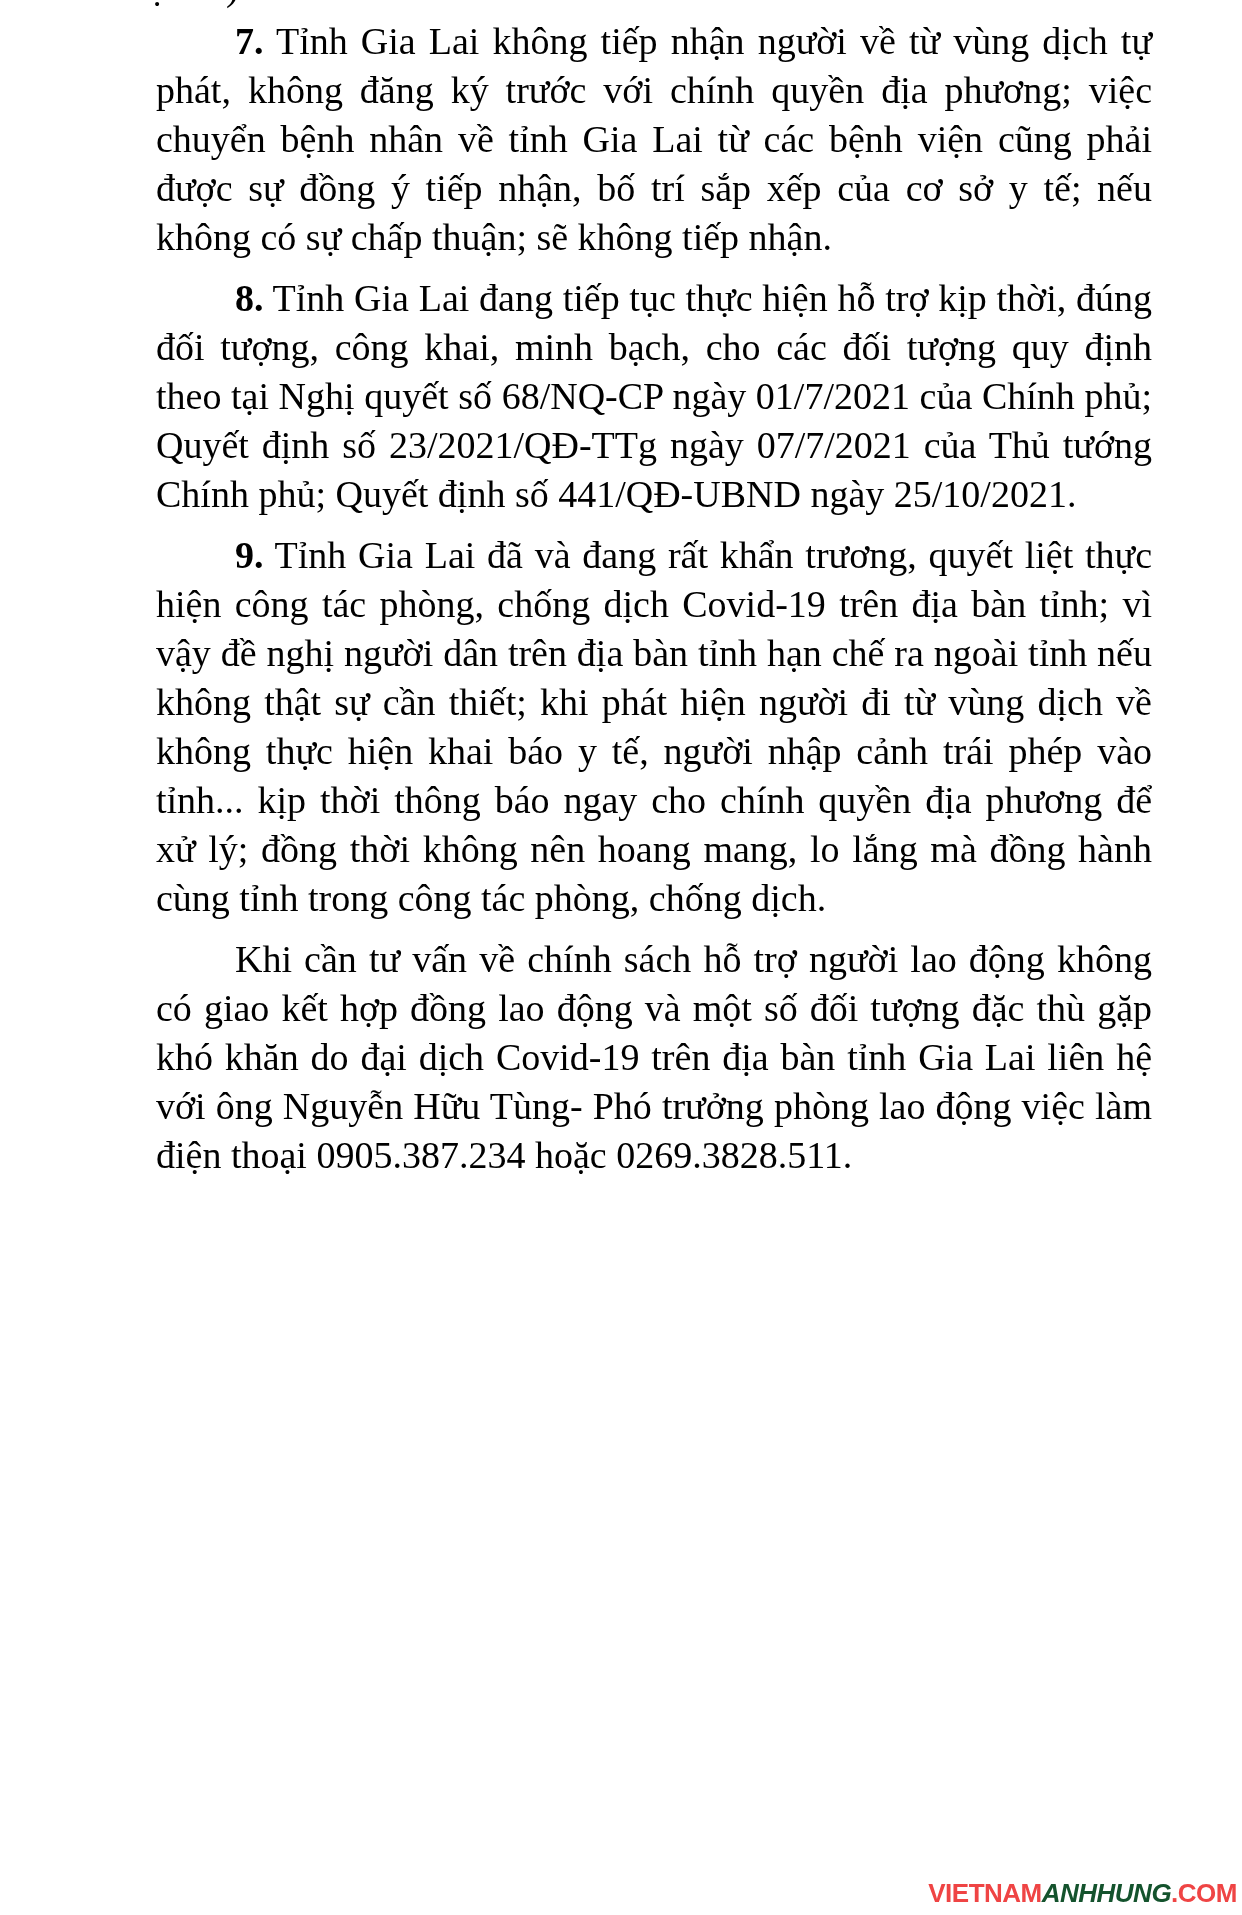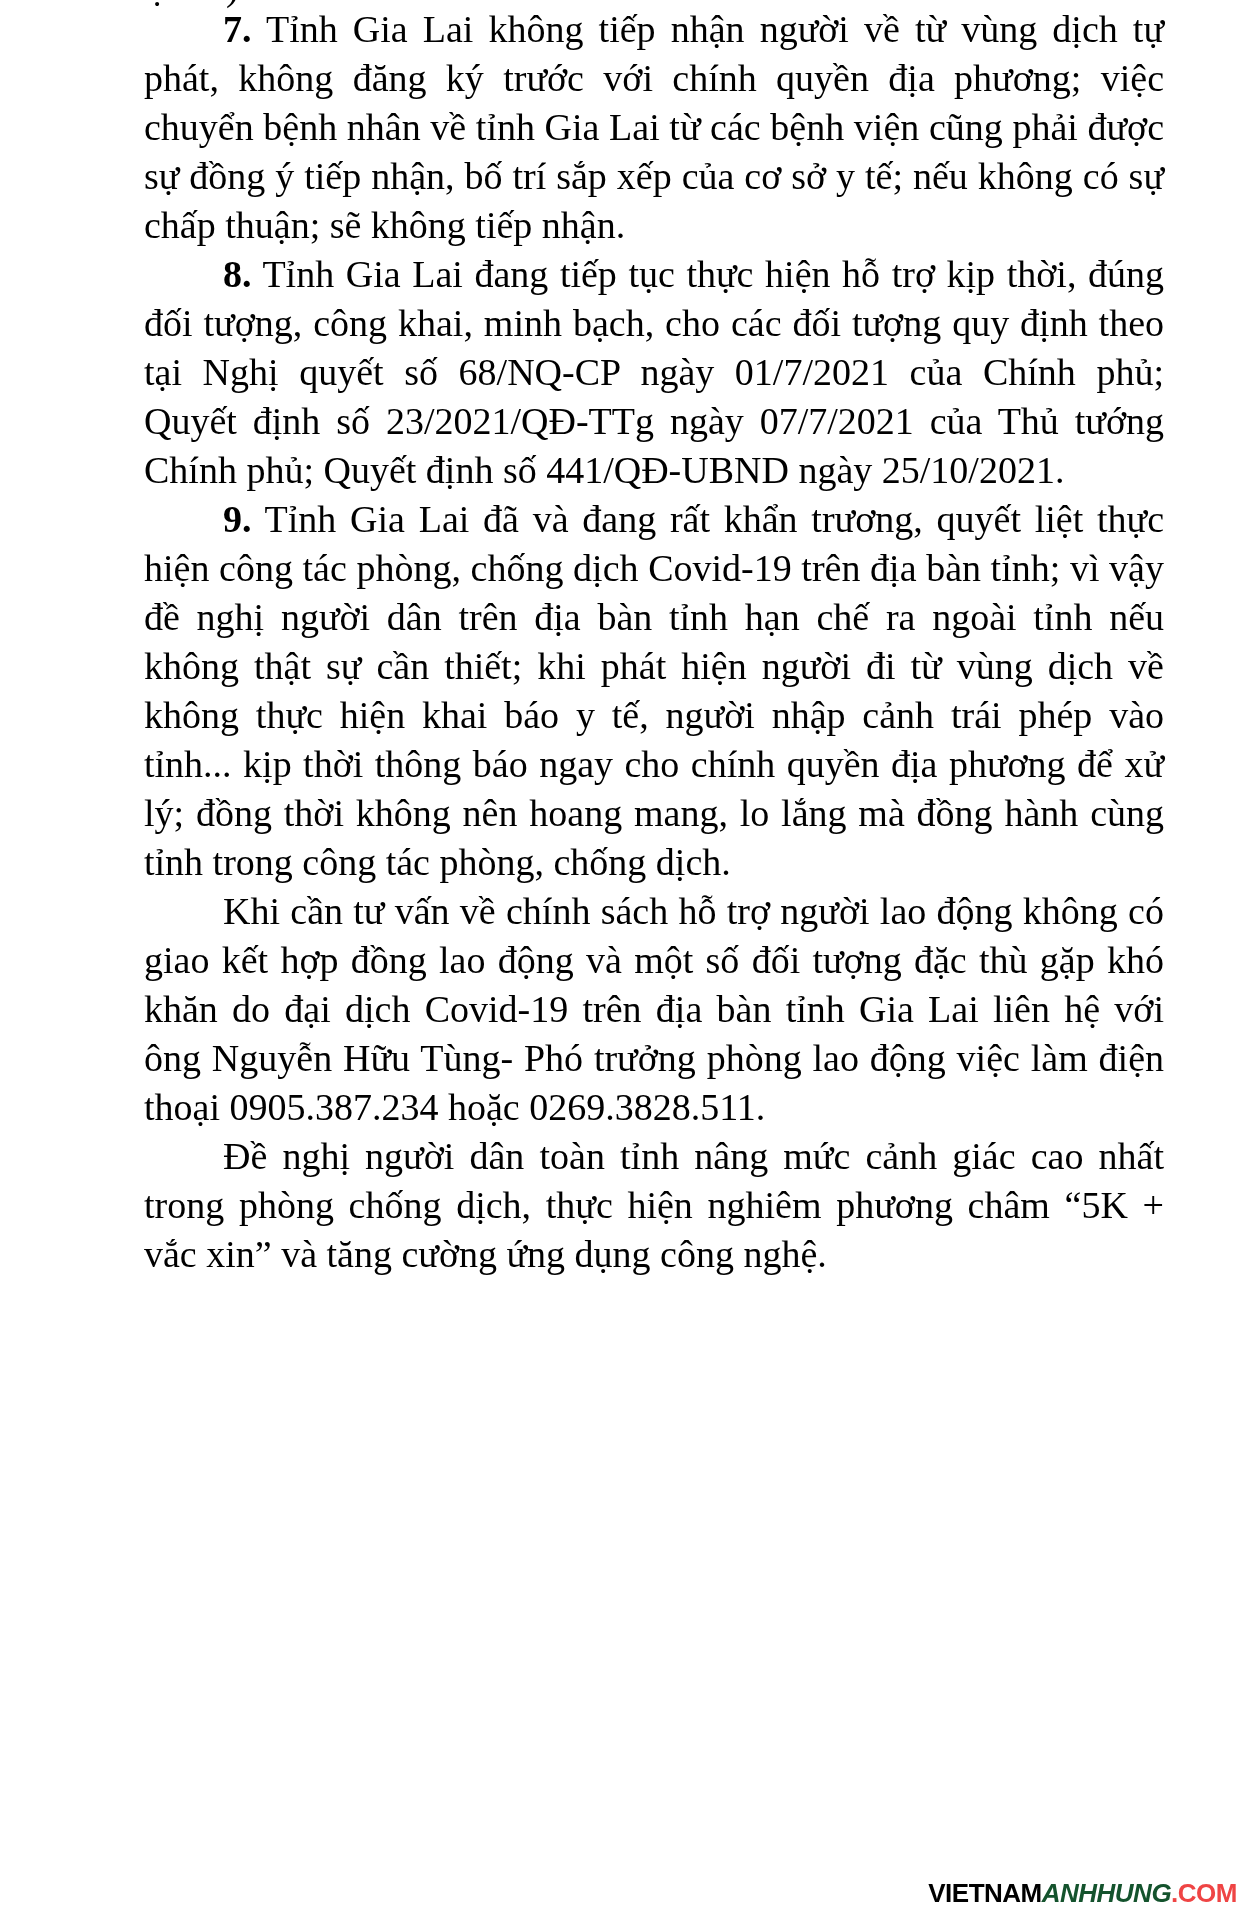--- a/index.html
+++ b/index.html
@@ -42,21 +42,21 @@
     position: absolute;
     left: 144px;
     top: 5px;
     width: 1020px;
     font-family: "Liberation Serif", "DejaVu Serif", serif;
     font-size: 38px;
     line-height: 49px;
     color: #000000;
   }
   .doc p {
-    margin: 0;
+    margin: 12px;
     padding: 0;
     text-align: justify;
     text-indent: 79px;
   }
   .pnum {
     font-weight: bold;
   }
   .watermark {
     position: absolute;
     right: 5px;
@@ -77,20 +77,19 @@
   <div class="clipped-line">
     <span class="frag frag-a">ị</span>
     <span class="frag frag-b">)</span>
   </div>
 
   <div class="doc">
     <p><span class="pnum">7.</span><span> Tỉnh Gia Lai không tiếp nhận người về từ vùng dịch tự phát, không đăng ký trước với chính quyền địa phương; việc chuyển bệnh nhân về tỉnh Gia Lai từ các bệnh viện cũng phải được sự đồng ý tiếp nhận, bố trí sắp xếp của cơ sở y tế; nếu không có sự chấp thuận; sẽ không tiếp nhận.</span></p>
     <p><span class="pnum">8.</span><span> Tỉnh Gia Lai đang tiếp tục thực hiện hỗ trợ kịp thời, đúng đối tượng, công khai, minh bạch, cho các đối tượng quy định theo tại Nghị quyết số 68/NQ-CP ngày 01/7/2021 của Chính phủ; Quyết định số 23/2021/QĐ-TTg ngày 07/7/2021 của Thủ tướng Chính phủ; Quyết định số 441/QĐ-UBND ngày 25/10/2021.</span></p>
     <p><span class="pnum">9.</span><span> Tỉnh Gia Lai đã và đang rất khẩn trương, quyết liệt thực hiện công tác phòng, chống dịch Covid-19 trên địa bàn tỉnh; vì vậy đề nghị người dân trên địa bàn tỉnh hạn chế ra ngoài tỉnh nếu không thật sự cần thiết; khi phát hiện người đi từ vùng dịch về không thực hiện khai báo y tế, người nhập cảnh trái phép vào tỉnh... kịp thời thông báo ngay cho chính quyền địa phương để xử lý; đồng thời không nên hoang mang, lo lắng mà đồng hành cùng tỉnh trong công tác phòng, chống dịch.</span></p>
     <p><span class="pnum"></span><span>Khi cần tư vấn về chính sách hỗ trợ người lao động không có giao kết hợp đồng lao động và một số đối tượng đặc thù gặp khó khăn do đại dịch Covid-19 trên địa bàn tỉnh Gia Lai liên hệ với ông Nguyễn Hữu Tùng- Phó trưởng phòng lao động việc làm điện thoại 0905.387.234 hoặc 0269.3828.511.</span></p>
-    <p><span class="pnum"></span><span>Đề nghị người dân toàn tỉnh nâng mức cảnh giác cao nhất trong phòng chống dịch, thực hiện nghiêm phương châm “5K + vắc xin” và tăng cường ứng dụng công nghệ.</span></p>
   </div>
 
   <div class="watermark">
-    <span style="color: #000000; margin-left: 25px;">VIETNAM</span><span style="color: #14532d; font-style: italic;">ANHHUNG</span><span style="color: #ef4444;">.COM</span>
+    <span style="color: #ef4444; margin-left: 25px;">VIETNAM</span><span style="color: #14532d; font-style: italic;">ANHHUNG</span><span style="color: #ef4444;">.COM</span>
   </div>
 
 </div>
 
 </body></html>

